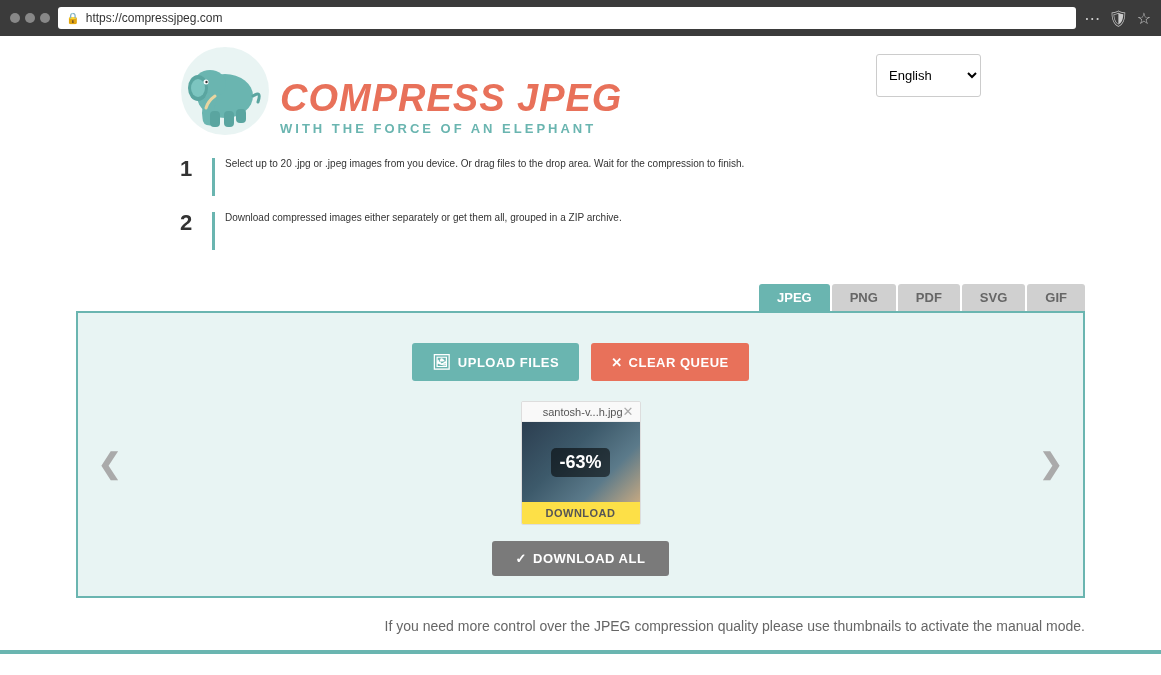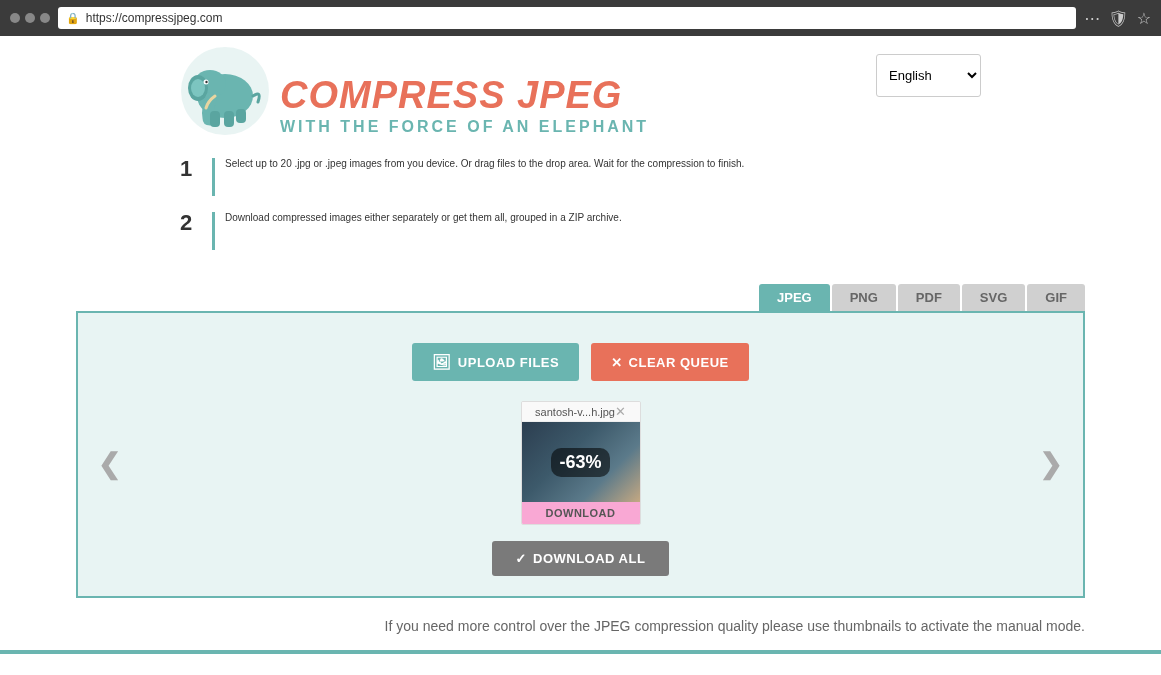--- a/index.html
+++ b/index.html
@@ -70,21 +70,21 @@
     .logo-title {
       font-size: 38px;
       font-weight: 900;
       color: #e8715a;
       font-style: italic;
       letter-spacing: 1px;
       text-transform: uppercase;
       line-height: 1;
     }
     .logo-subtitle {
-      font-size: 16px;
+      font-size: 13px;
       color: #6ab5b0;
       letter-spacing: 3px;
       font-weight: bold;
       text-transform: uppercase;
       margin-top: 4px;
     }
     .language-select {
       position: absolute;
       top: 18px;
       right: 180px;
@@ -224,21 +224,21 @@
       border: 1px solid #ddd;
       width: 120px;
       text-align: center;
       position: relative;
       border-radius: 2px;
       overflow: hidden;
     }
     .file-card-header {
       display: flex;
       align-items: center;
-      justify-content: center;
+      justify-content: flex-end;
       padding: 3px 6px;
       font-size: 11px;
       color: #555;
       background: #f9f9f9;
       border-bottom: 1px solid #eee;
     }
     .file-card-close {
       color: #aaa;
       cursor: pointer;
       font-size: 13px;
@@ -252,24 +252,24 @@
       align-items: center;
       justify-content: center;
       position: relative;
     }
     .compression-badge {
       background: rgba(0,0,0,0.55);
       color: #fff;
       font-size: 18px;
       font-weight: bold;
       padding: 4px 8px;
-      border-radius: 10px;
+      border-radius: 5px;
     }
     .file-card-download {
-      background: #f9a8d4;
+      background: #fde047;
       color: #555;
       font-size: 11px;
       font-weight: bold;
       padding: 5px;
       cursor: pointer;
       border: none;
       width: 100%;
       text-transform: uppercase;
       letter-spacing: 0.5px;
     }

